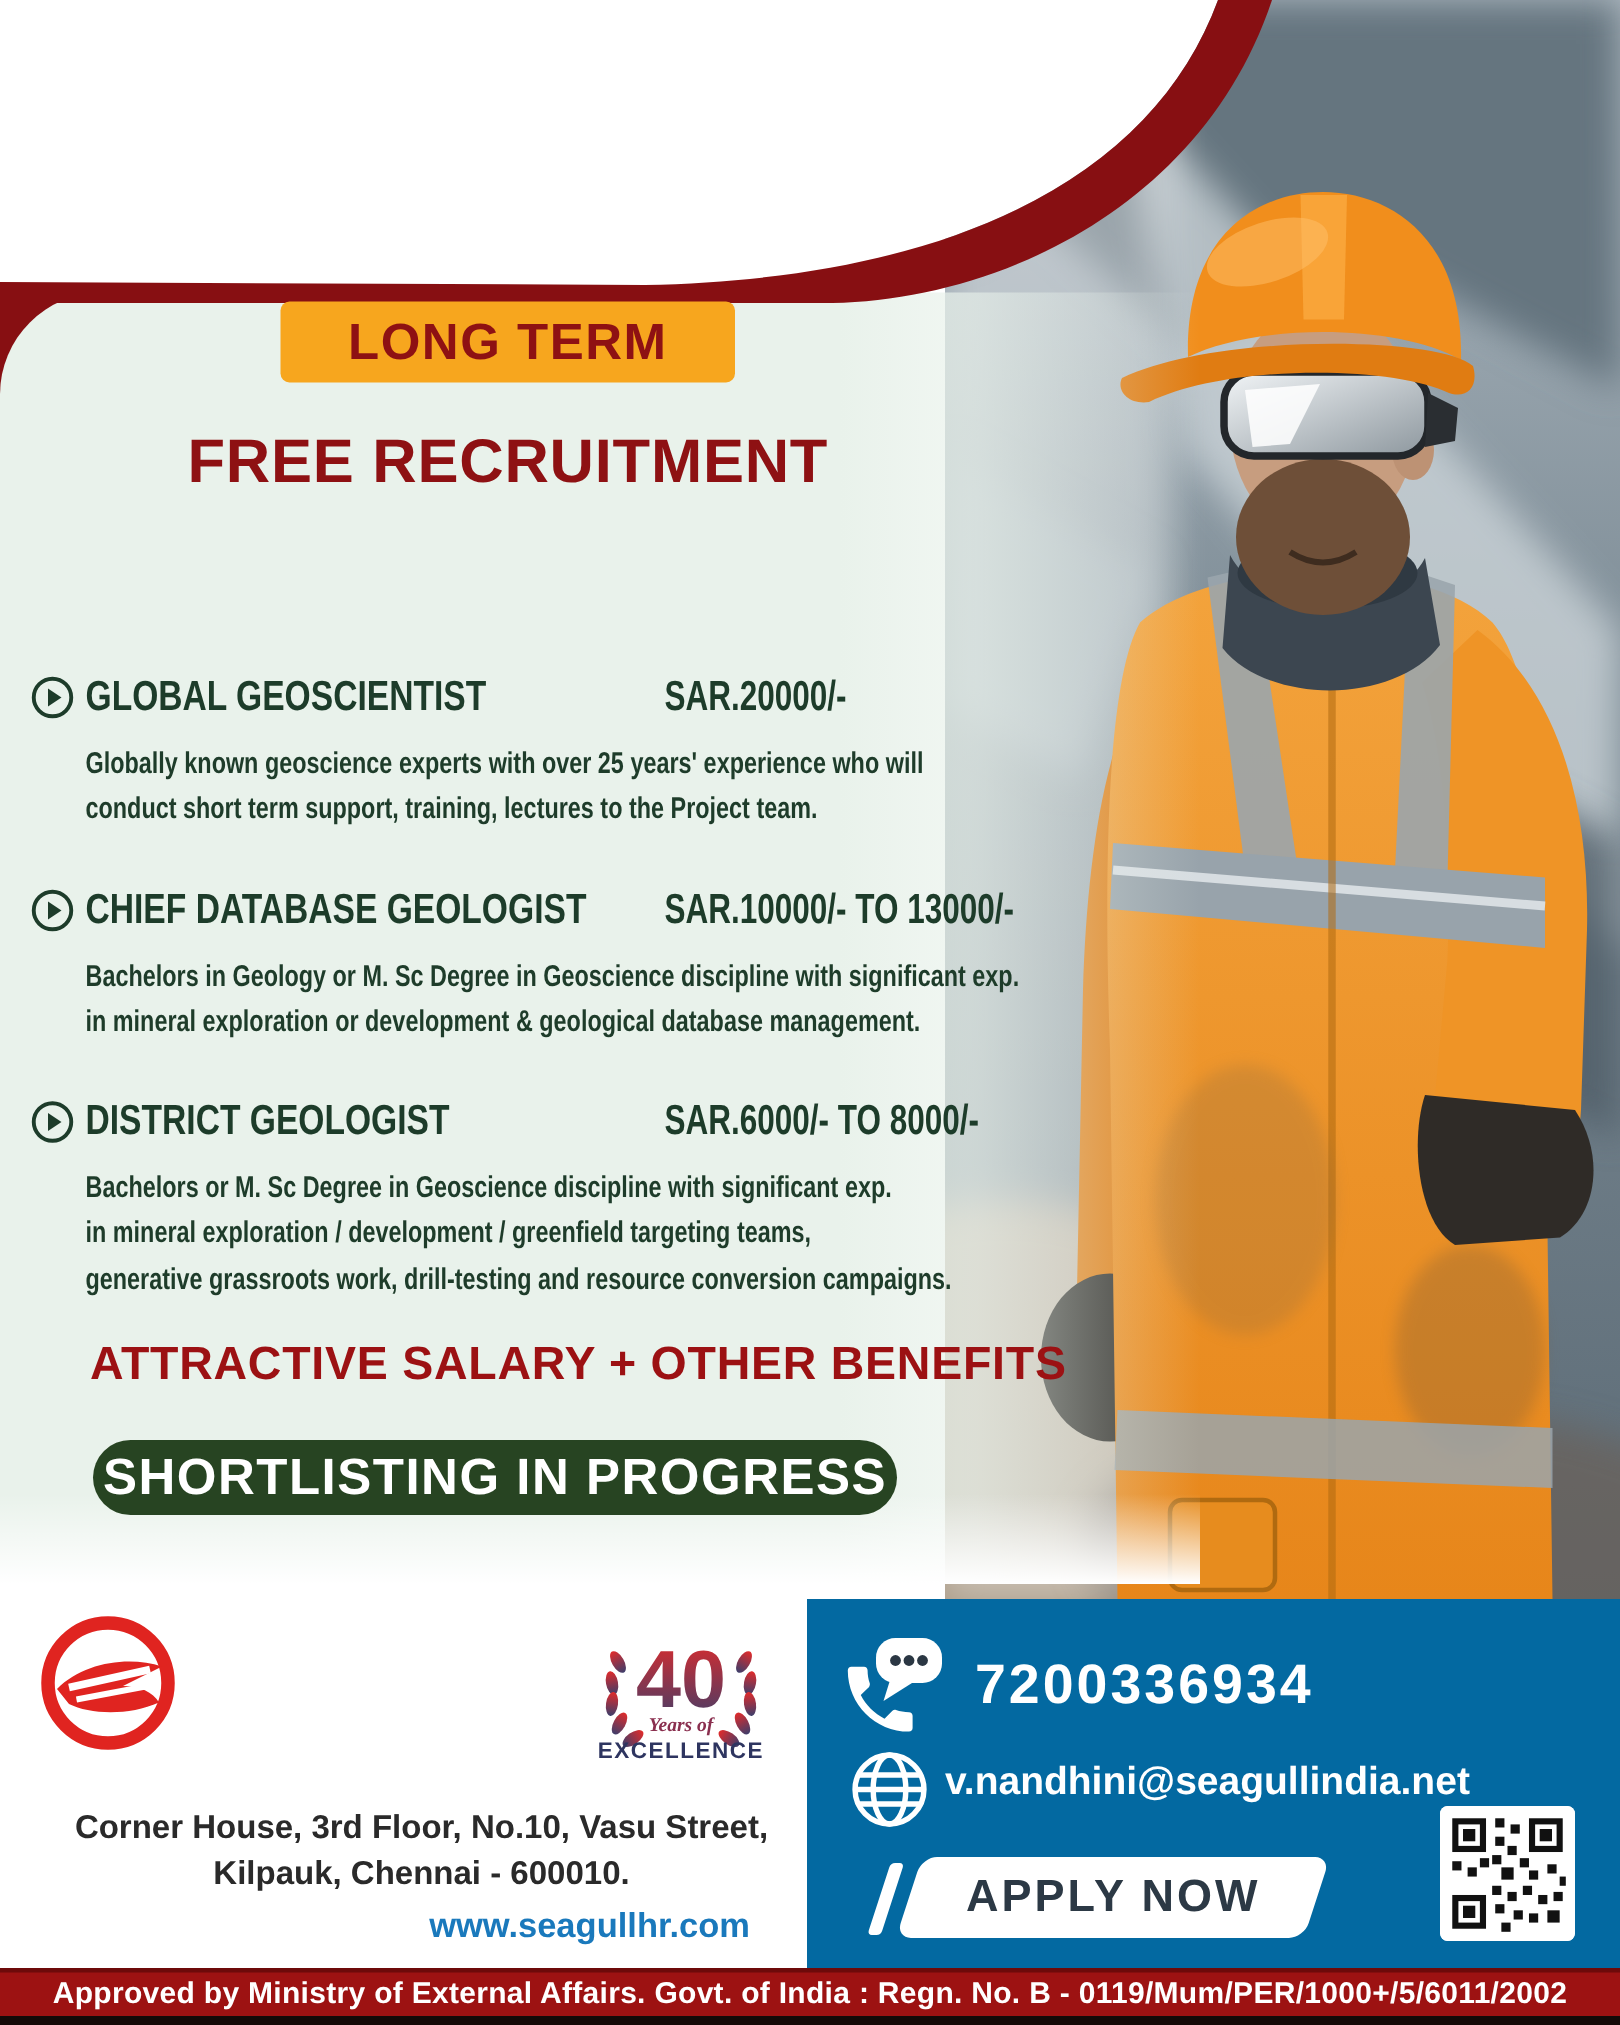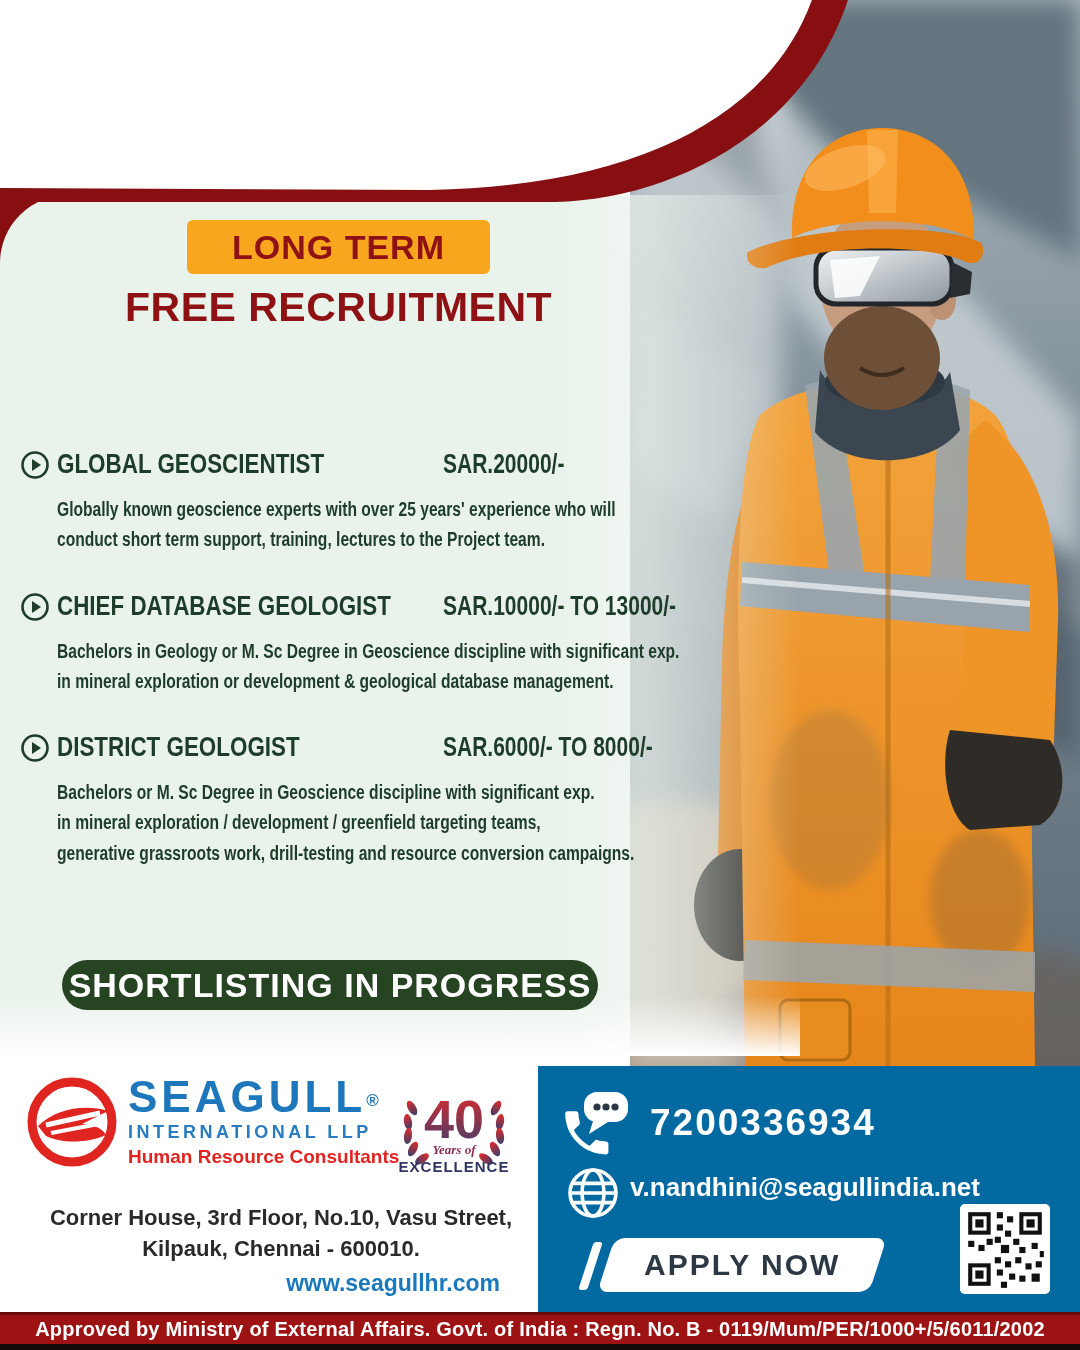--- a/index.html
+++ b/index.html
@@ -15,21 +15,21 @@
         background:linear-gradient(90deg,#e9f2eb 0%,#e9f2eb 70%,rgba(233,242,235,0) 100%);}
   .mint:after{content:"";position:absolute;left:0;bottom:-1px;width:100%;height:60px;
         background:linear-gradient(rgba(255,255,255,0),#ffffff);}
   
   .swoosh{position:absolute;left:0;top:0;width:1080px;height:430px;z-index:4;pointer-events:none;}
   
   .hdr{position:absolute;left:62px;top:26px;z-index:6;}
   .hdr .title{font-size:76px;font-weight:800;letter-spacing:7px;color:#2c3944;line-height:1.05;}
   .hdr .subtitle{margin-top:12px;font-size:28px;font-weight:600;color:#3c4952;line-height:1.3;white-space:pre-line;}
   
-  .badge-long{position:absolute;left:187px;top:220px;width:303px;height:54px;background:#f7a61e;border-radius:6px;
+  .badge-long{position:absolute;left:187px;top:201px;width:303px;height:54px;background:#f7a61e;border-radius:6px;
       display:flex;align-items:center;justify-content:center;z-index:6;
       font-size:34px;font-weight:800;letter-spacing:1px;color:#8e1113;}
   .free{position:absolute;left:125px;top:284px;z-index:6;font-size:41px;font-weight:800;color:#8e1113;letter-spacing:.5px;}
   .badge-client{position:absolute;left:57px;top:356px;width:550px;height:60px;background:#2c4724;border-radius:16px;
       display:flex;align-items:center;justify-content:center;z-index:6;
       font-size:31px;font-weight:800;letter-spacing:2px;color:#f0a42c;}
   
   .job{position:absolute;left:0;z-index:6;width:760px;}
   .job .bullet{position:absolute;left:20px;top:2px;width:30px;height:30px;}
   .job .jtitle{position:absolute;left:57px;top:0;font-size:28px;font-weight:800;color:#1d3c2a;
@@ -178,36 +178,30 @@
       <circle cx="15" cy="15" r="12.5" fill="none" stroke="#1d3c2a" stroke-width="2.6"></circle>
       <path d="M12,9 L21,15 L12,21 Z" fill="#1d3c2a"></path>
     </svg>
     <span class="jtitle">DISTRICT GEOLOGIST</span>
     <span class="jsal">SAR.6000/- TO 8000/-</span>
   </div>
   <div class="jdesc" style="top:777px;">Bachelors or M. Sc Degree in Geoscience discipline with significant exp.
 in mineral exploration / development / greenfield targeting teams,
 generative grassroots work, drill-testing and resource conversion campaigns.</div>
 
+  <div class="attractive">ATTRACTIVE SALARY + OTHER BENEFITS</div>
   <div class="badge-short">SHORTLISTING IN PROGRESS</div>
 
   <div class="logo-wrap">
     <svg viewBox="0 0 92 92" width="92" height="92">
       <circle cx="46" cy="46" r="40" fill="#ffffff" stroke="#e02420" stroke-width="9"></circle>
       <path d="M12,50 C30,32 60,28 82,35 L56,48 C67,48 76,52 80,59 C60,68 34,67 20,60 Z" fill="#e02420"></path>
       <path d="M20,49 L74,37" stroke="#ffffff" stroke-width="5" fill="none"></path>
       <path d="M25,57 L78,47" stroke="#ffffff" stroke-width="4" fill="none"></path>
     </svg>
-  </div>
-  <div class="brand">
-    <div>
-      <span class="nm">SEAGULL</span><span class="mk">®</span>
-    </div>
-    <div class="sub">INTERNATIONAL LLP</div>
-    <div class="tag">Human Resource Consultants</div>
   </div>
 
   <svg class="award" viewBox="0 0 112 106">
     <defs>
       <linearGradient id="g40" x1="0" y1="0" x2="0" y2="1">
         <stop offset="0" stop-color="#e02b2b"></stop>
           <stop offset="1" stop-color="#3e3e6b"></stop>
       </linearGradient>
     </defs>
     <g fill="url(#g40)">

